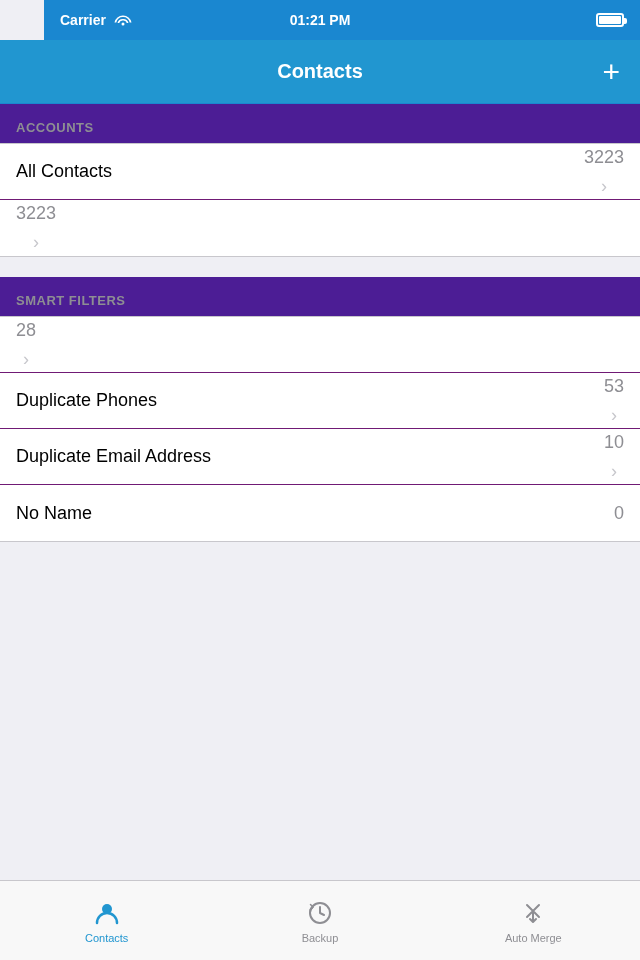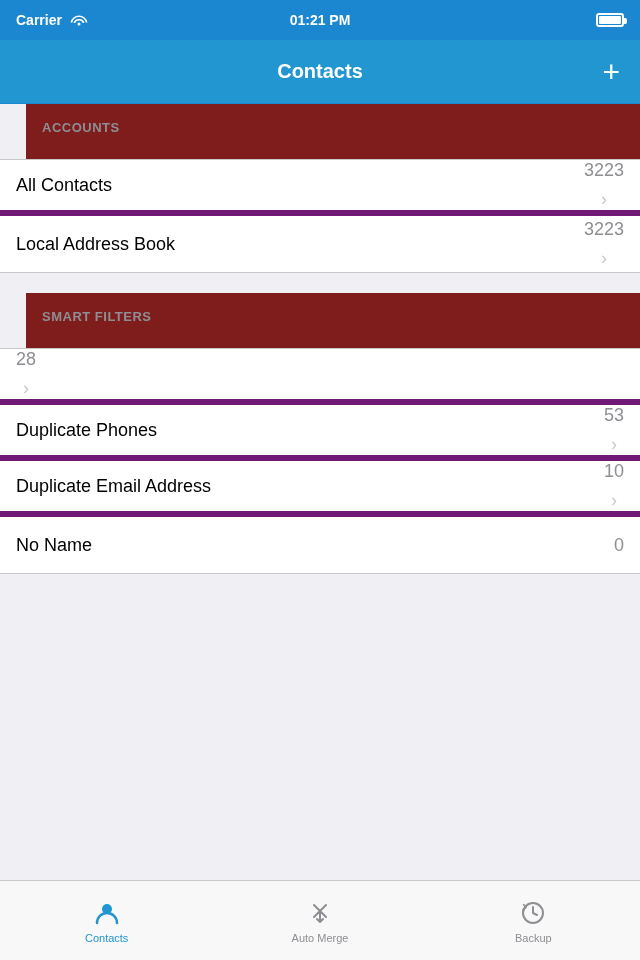--- a/index.html
+++ b/index.html
@@ -16,20 +16,21 @@
     .status-bar {
       background: #1a87d0;
       height: 40px;
       display: flex;
       align-items: center;
       justify-content: space-between;
       padding: 0 16px;
       color: white;
       font-size: 14px;
       font-weight: 600;
+      margin-left: 44px;
     }
     .status-bar-left { display: flex; align-items: center; gap: 8px; }
     .status-bar-center { position: absolute; left: 50%; transform: translateX(-50%); font-size: 14px; font-weight: 600; }
     .status-bar-right { display: flex; align-items: center; gap: 6px; }
     .wifi-icon { font-size: 14px; }
     .battery-icon {
       width: 28px; height: 14px;
       border: 2px solid white;
       border-radius: 3px;
       position: relative;
@@ -78,42 +79,41 @@
 
     
     .content {
       height: calc(960px - 40px - 64px - 80px);
       overflow-y: auto;
       background: #efeff4;
     }
 
     
     .section-header {
-      background: #7f1d1d;
-      padding: 16px 16px 24px 16px;
+      background: #4c1d95;
+      padding: 16px 16px 8px 16px;
       font-size: 13px;
       font-weight: 600;
       color: #8e8e93;
       letter-spacing: 0.5px;
-      margin-left: 26px;
     }
 
     
     .list-group {
       background: white;
       border-top: 1px solid #c8c7cc;
       border-bottom: 1px solid #c8c7cc;
     }
     .list-item {
       display: flex;
       align-items: center;
       justify-content: space-between;
       padding: 0 16px;
       height: 56px;
-      border-bottom: 6px solid #701a75;
+      border-bottom: 1px solid #701a75;
       background: white;
       cursor: pointer;
     }
     .list-item:last-child {
       border-bottom: none;
     }
     .list-item-label {
       font-size: 18px;
       color: #000;
       font-weight: 400;
@@ -214,21 +214,20 @@
     <div class="section-header">ACCOUNTS</div>
     <div class="list-group">
       <div class="list-item">
         <span class="list-item-label">All Contacts</span>
         <div class="list-item-right">
           <span class="list-item-count">3223</span>
           <span class="chevron">›</span>
         </div>
       </div>
       <div class="list-item">
-        <span class="list-item-label">Local Address Book</span>
         <div class="list-item-right">
           <span class="list-item-count">3223</span>
           <span class="chevron">›</span>
         </div>
       </div>
     </div>
   </div>
 
   <div class="section-spacer"></div>
 
@@ -269,40 +268,40 @@
 <div class="tab-bar">
 
   <div class="tab-item">
     <div class="tab-icon">
       <svg viewBox="0 0 28 28" fill="none" xmlns="http://www.w3.org/2000/svg">
         <circle cx="14" cy="10" r="5" fill="#2196d0"></circle>
         <path d="M4 24c0-5.523 4.477-10 10-10s10 4.477 10 10" stroke="#2196d0" stroke-width="2.5" fill="none" stroke-linecap="round"></path>
       </svg>
     </div>
     <span class="tab-label active">Contacts</span>
+  </div>
+
+  <div class="tab-item">
+    <div class="tab-icon">
+      <svg viewBox="0 0 28 28" fill="none" xmlns="http://www.w3.org/2000/svg">
+        <circle cx="14" cy="14" r="10" stroke="#8e8e93" stroke-width="2"></circle>
+        <path d="M14 8v6l4 2" stroke="#8e8e93" stroke-width="2" stroke-linecap="round" stroke-linejoin="round"></path>
+        <path d="M7 8 Q4 11 4 14" stroke="#8e8e93" stroke-width="1.5" fill="none" stroke-linecap="round"></path>
+        <path d="M4 11 L7 8 L4.5 5.5" stroke="#8e8e93" stroke-width="1.5" fill="none" stroke-linecap="round" stroke-linejoin="round"></path>
+      </svg>
+    </div>
+    <span class="tab-label">Backup</span>
   </div>
 
   <div class="tab-item">
     <div class="tab-icon">
       <svg viewBox="0 0 28 28" fill="none" xmlns="http://www.w3.org/2000/svg">
         <path d="M8 6l6 6-6 6" stroke="#8e8e93" stroke-width="2" fill="none" stroke-linecap="round" stroke-linejoin="round"></path>
         <path d="M20 6l-6 6 6 6" stroke="#8e8e93" stroke-width="2" fill="none" stroke-linecap="round" stroke-linejoin="round"></path>
         <line x1="14" y1="12" x2="14" y2="22" stroke="#8e8e93" stroke-width="2" stroke-linecap="round"></line>
         <path d="M11 20l3 3 3-3" stroke="#8e8e93" stroke-width="2" fill="none" stroke-linecap="round" stroke-linejoin="round"></path>
       </svg>
     </div>
     <span class="tab-label">Auto Merge</span>
   </div>
 
-  <div class="tab-item">
-    <div class="tab-icon">
-      <svg viewBox="0 0 28 28" fill="none" xmlns="http://www.w3.org/2000/svg">
-        <circle cx="14" cy="14" r="10" stroke="#8e8e93" stroke-width="2"></circle>
-        <path d="M14 8v6l4 2" stroke="#8e8e93" stroke-width="2" stroke-linecap="round" stroke-linejoin="round"></path>
-        <path d="M7 8 Q4 11 4 14" stroke="#8e8e93" stroke-width="1.5" fill="none" stroke-linecap="round"></path>
-        <path d="M4 11 L7 8 L4.5 5.5" stroke="#8e8e93" stroke-width="1.5" fill="none" stroke-linecap="round" stroke-linejoin="round"></path>
-      </svg>
-    </div>
-    <span class="tab-label">Backup</span>
-  </div>
-
 
 </div>
 
 </body></html>

